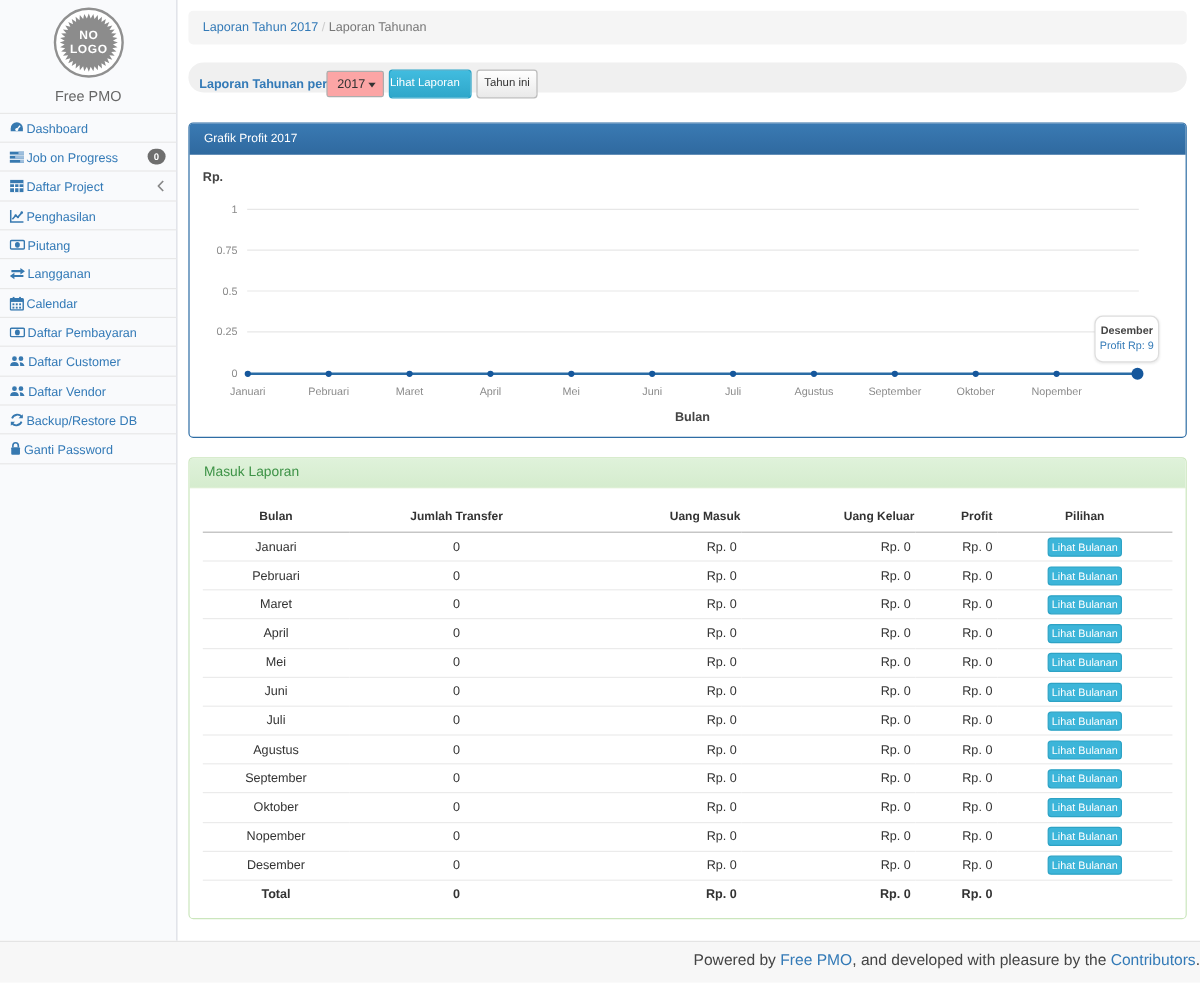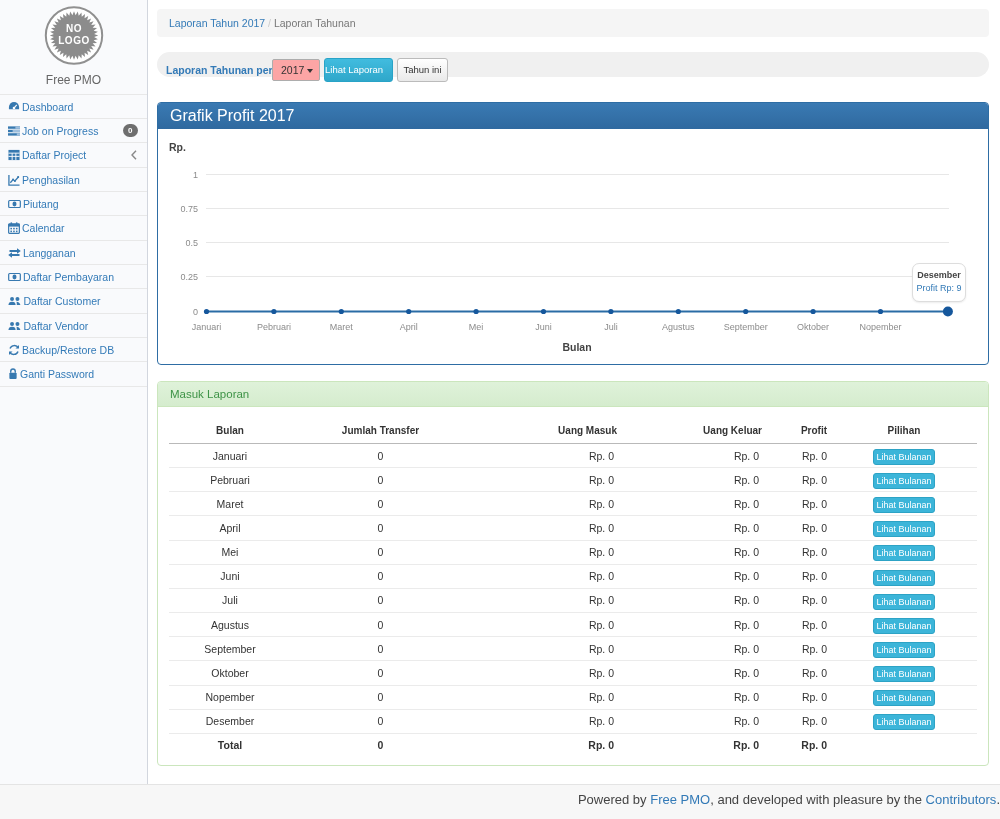--- a/index.html
+++ b/index.html
@@ -18,21 +18,21 @@
 #crumb { position:absolute; left:9px; top:9px; width:832px; height:28px; background:#f5f5f5; border-radius:4px; line-height:28px; padding-left:12px; font-size:10.5px; color:#999; }
 #crumb a { color:#337ab7; text-decoration:none; }
 #crumb .cur { color:#777; }
 #formbar { position:absolute; left:9px; top:52px; width:832px; height:25px; background:#f0f0f0; border-radius:14px; }
 #formbar .lbl { position:absolute; left:9px; top:0; line-height:36px; color:#337ab7; font-weight:bold; font-size:10.5px; }
 #selbox { position:absolute; left:115px; top:7px; width:48px; height:22px; background:#fca5a5; border:1px solid #adadad; border-radius:2px; font-size:10.5px; color:#333; line-height:20px; padding-left:8px; }
 #selbox .arr { position:absolute; right:6px; top:9px; width:0; height:0; border-left:3px solid transparent; border-right:3px solid transparent; border-top:4px solid #333; }
 .btn-cyan { position:absolute; left:167px; top:5.5px; width:69px; height:24px; background:linear-gradient(#41bcdf,#2fa7ca); border:1px solid #28a3c7; border-radius:3px; color:#fff; font-size:9.5px; line-height:22px; white-space:nowrap; }
 .btn-gray { position:absolute; left:240px; top:5.5px; width:51px; height:24px; background:linear-gradient(#ffffff,#e9e9e9); border:1px solid #bbb; border-radius:3px; color:#333; font-size:9.5px; text-align:center; line-height:22px; white-space:nowrap; }
 #chartpanel { position:absolute; left:9px; top:102px; width:832px; height:263px; border:1px solid #2e6da4; border-radius:4px; background:#fff; }
-#chartpanel .hd { height:26px; background:linear-gradient(#3a7ab3,#2f699f); color:#fff; font-size:16px; line-height:26px; padding-left:12px; border-radius:3px 3px 0 0; }
+#chartpanel .hd { height:26px; background:linear-gradient(#3a7ab3,#2f699f); color:#fff; font-size:10px; line-height:26px; padding-left:12px; border-radius:3px 3px 0 0; }
 #tooltip { position:absolute; left:754px; top:160px; width:54px; height:39px; background:#fff; border:1px solid #ddd; border-radius:7px; text-align:center; font-size:9px; box-shadow:0 1px 2px rgba(0,0,0,.08); }
 #tooltip .t1 { font-weight:bold; color:#444; margin-top:6px; }
 #tooltip .t2 { color:#337ab7; margin-top:3px; }
 #tablepanel { position:absolute; left:9px; top:381px; width:832px; height:385px; border:1px solid #cbe6bd; border-radius:4px; background:#fff; }
 #tablepanel .hd { height:25px; background:linear-gradient(#dff2da,#d5ecce); color:#3e9347; font-size:11.5px; line-height:25px; padding-left:12px; border-bottom:1px solid #cbe6bd; border-radius:3px 3px 0 0; }
 #tbl { position:absolute; left:11px; top:36px; width:808px; border-collapse:collapse; font-size:10.5px; color:#333; }
 #tbl th { font-weight:bold; border-bottom:1px solid #b9b9b9; padding:6px 0; line-height:13px; font-size:10px; }
 #tbl th.c3, #tbl th.c4 { padding-right:1px !important; }
 #tbl td { border-bottom:1px solid #ebebeb; padding:4.5px 0; line-height:14.15px; }
 #tbl tr.last td { border-bottom:none; }
@@ -98,40 +98,40 @@
               <polyline points="2.5,9.5 5.5,6 7.5,7.5 11.5,3"></polyline>
             </g>
             <circle cx="5.5" cy="6" r="1.1" fill="#3779b0"></circle>
             <circle cx="7.5" cy="7.5" r="1.1" fill="#3779b0"></circle>
             <circle cx="11" cy="3.3" r="1.1" fill="#3779b0"></circle>
           </svg>Penghasilan</a></li>
     <li><a href="#"><svg class="i" width="13" height="12" viewBox="0 0 14 13">
             <rect x="0.7" y="2.7" width="12.6" height="7.6" rx="1" fill="none" stroke="#3779b0" stroke-width="1.3"></rect>
             <ellipse cx="7" cy="6.5" rx="2.2" ry="2.6" fill="#3779b0"></ellipse>
           </svg>Piutang</a></li>
+    <li><a href="#"><svg class="i" width="13" height="12" viewBox="0 0 13 12">
+            <g fill="#3779b0">
+              <path d="M1.5 3.1 L9 3.1 L9 1.3 L12.8 4 L9 6.7 L9 4.9 L1.5 4.9 Z"></path>
+              <path d="M11.5 8.9 L4 8.9 L4 10.7 L0.2 8 L4 5.3 L4 7.1 L11.5 7.1 Z"></path>
+            </g>
+          </svg>Langganan</a></li>
     <li><a href="#"><svg class="i" width="12" height="12" viewBox="0 0 13 13">
             <rect x="0.7" y="2" width="11.6" height="10.3" rx="0.8" fill="none" stroke="#3779b0" stroke-width="1.3"></rect>
             <rect x="0.7" y="2" width="11.6" height="3" fill="#3779b0"></rect>
             <rect x="2.8" y="0.4" width="1.6" height="2.6" fill="#3779b0"></rect>
             <rect x="8.6" y="0.4" width="1.6" height="2.6" fill="#3779b0"></rect>
             <g fill="#3779b0">
               <rect x="2.6" y="6.3" width="1.7" height="1.7"></rect>
               <rect x="5.6" y="6.3" width="1.7" height="1.7"></rect>
               <rect x="8.6" y="6.3" width="1.7" height="1.7"></rect>
               <rect x="2.6" y="9.3" width="1.7" height="1.7"></rect>
               <rect x="5.6" y="9.3" width="1.7" height="1.7"></rect>
               <rect x="8.6" y="9.3" width="1.7" height="1.7"></rect>
             </g>
           </svg>Calendar</a></li>
-    <li><a href="#"><svg class="i" width="13" height="12" viewBox="0 0 13 12">
-            <g fill="#3779b0">
-              <path d="M1.5 3.1 L9 3.1 L9 1.3 L12.8 4 L9 6.7 L9 4.9 L1.5 4.9 Z"></path>
-              <path d="M11.5 8.9 L4 8.9 L4 10.7 L0.2 8 L4 5.3 L4 7.1 L11.5 7.1 Z"></path>
-            </g>
-          </svg>Langganan</a></li>
     <li><a href="#"><svg class="i" width="13" height="12" viewBox="0 0 14 13">
             <rect x="0.7" y="2.7" width="12.6" height="7.6" rx="1" fill="none" stroke="#3779b0" stroke-width="1.3"></rect>
             <ellipse cx="7" cy="6.5" rx="2.2" ry="2.6" fill="#3779b0"></ellipse>
           </svg>Daftar Pembayaran</a></li>
     <li><a href="#"><svg class="i" width="13.5" height="12" viewBox="0 0 15 13">
             <g fill="#3779b0">
               <circle cx="4.5" cy="4.2" r="2.2"></circle>
               <path d="M0.5 11 Q0.5 7.2 4.5 7.2 Q8.5 7.2 8.5 11 Z"></path>
               <circle cx="10.5" cy="4.2" r="2.2"></circle>
               <path d="M9.4 7.4 Q13 7.6 13.8 11 L9.8 11 Q9.8 8.6 9.4 7.4 Z"></path>

